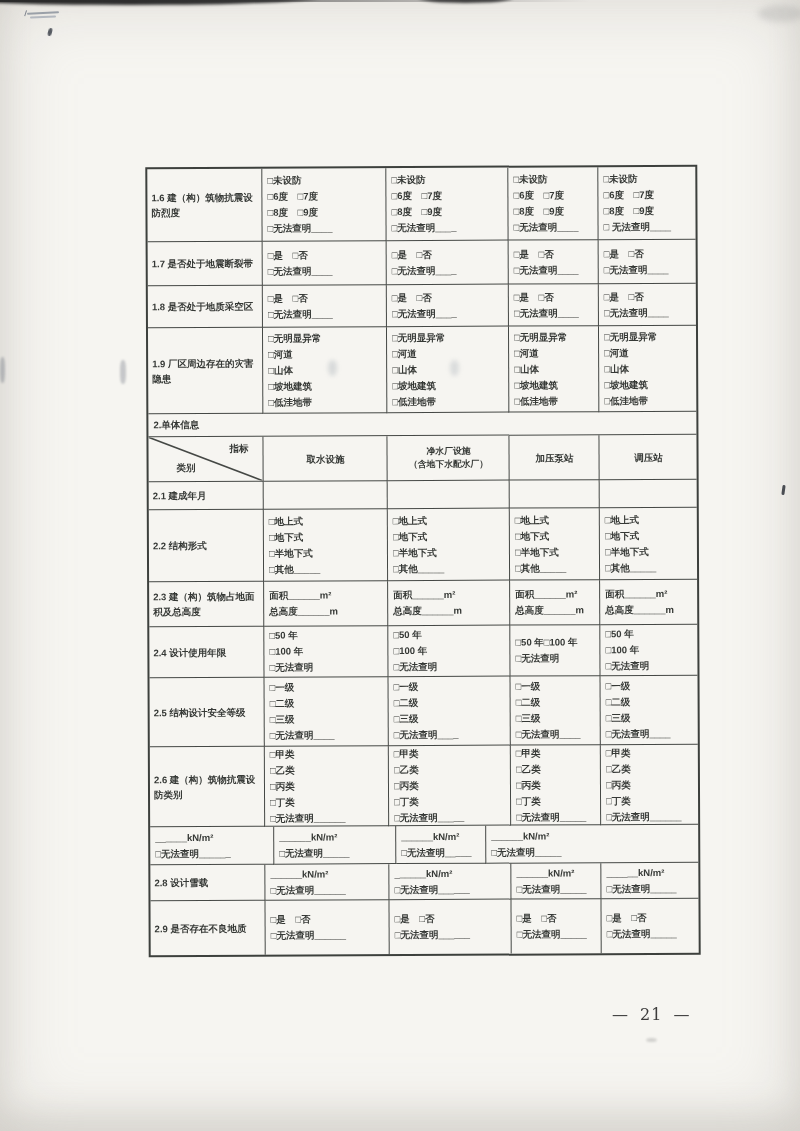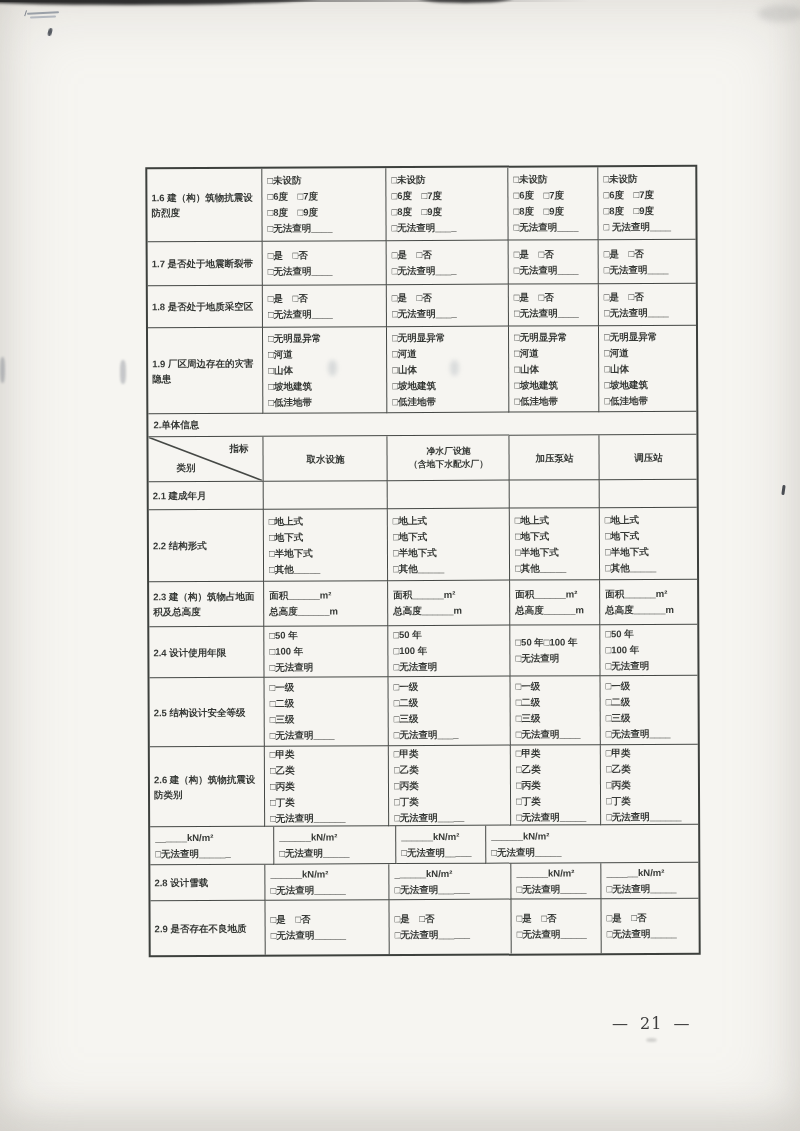--- a/index.html
+++ b/index.html
@@ -57,21 +57,21 @@
   .head{justify-content:center;text-align:center;font-weight:700;line-height:13px;font-size:9.5px;}
   .head.small{font-size:8.8px;}
   .corner{position:relative;padding:0;}
   .corner svg{position:absolute;left:0;top:0;width:100%;height:100%;}
   .corner-top{position:absolute;right:14px;top:4px;font-weight:700;}
   .corner-bottom{position:absolute;left:4px;bottom:5px;font-weight:700;margin-left:24px;}
   
   .pageno{
     position:absolute;left:612px;top:1005px;
     font-family:"DejaVu Serif","Liberation Serif",serif;
-    font-size:16px;color:#3c3c3c;letter-spacing:1px;word-spacing:5px;margin-top:9px;
+    font-size:16px;color:#3c3c3c;letter-spacing:1px;word-spacing:5px;
   }
 </style>
 </head>
 <body>
 
 <div class="sheet">
 
   <div class="art art-topband1"></div>
   <div class="art art-topband2"></div>
   <div class="art art-topline"></div>

